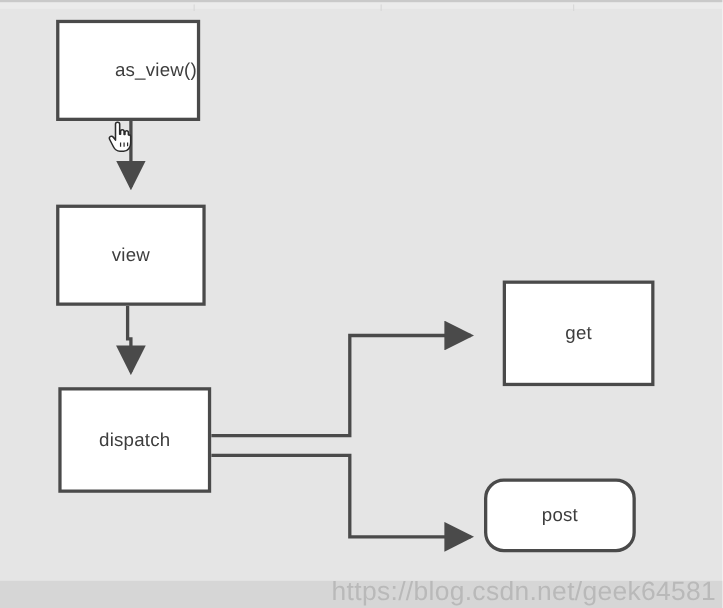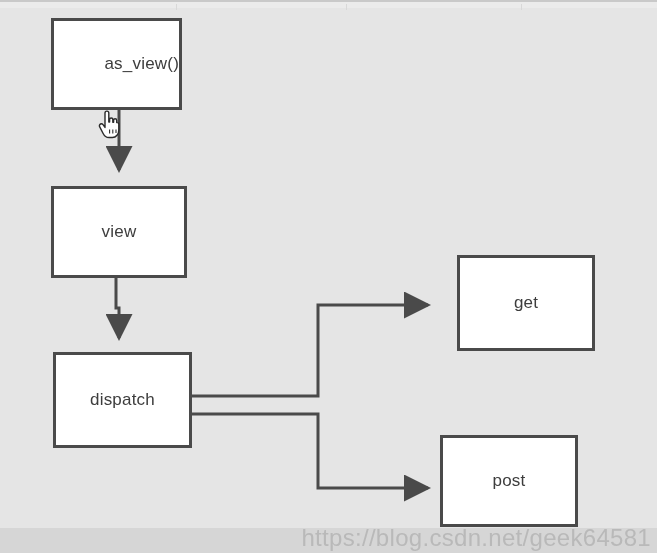--- a/index.html
+++ b/index.html
@@ -128,21 +128,21 @@
   </div>
 
   <div class="node-box" style="left:51px;  top:186px; width:136px; height:92px;">
     <span class="node-label">view</span>
   </div>
 
   <div class="node-box" style="left:440px; top:255px; width:138px; height:96px;margin-left:17px;">
     <span class="node-label">get</span>
   </div>
 
-  <div class="node-box" style="left:440px; top:435px; width:138px; height:92px;">
+  <div class="node-box" style="left:440px; top:435px; width:138px; height:67px;border-radius:18px;">
     <span class="node-label">post</span>
   </div>
 
   <svg class="cursor-hand" viewBox="0 0 24 30">
     <path d="M9.0,3.0 C9.0,1.9 9.9,1.1 10.9,1.1 C12.0,1.1 12.8,1.9 12.8,3.0
              L12.8,12.0 L13.6,12.0 L13.6,9.6 C13.6,8.7 14.3,8.0 15.2,8.0
              C16.1,8.0 16.8,8.7 16.8,9.6 L16.8,12.2 L17.6,12.2 L17.6,10.4
              C17.6,9.5 18.3,8.8 19.1,8.8 C20.0,8.8 20.7,9.5 20.7,10.4
              L20.7,12.6 L21.4,12.6 C22.2,12.6 22.8,13.3 22.8,14.1
              L22.8,20.0 C22.8,24.0 20.2,27.5 16.4,27.5

